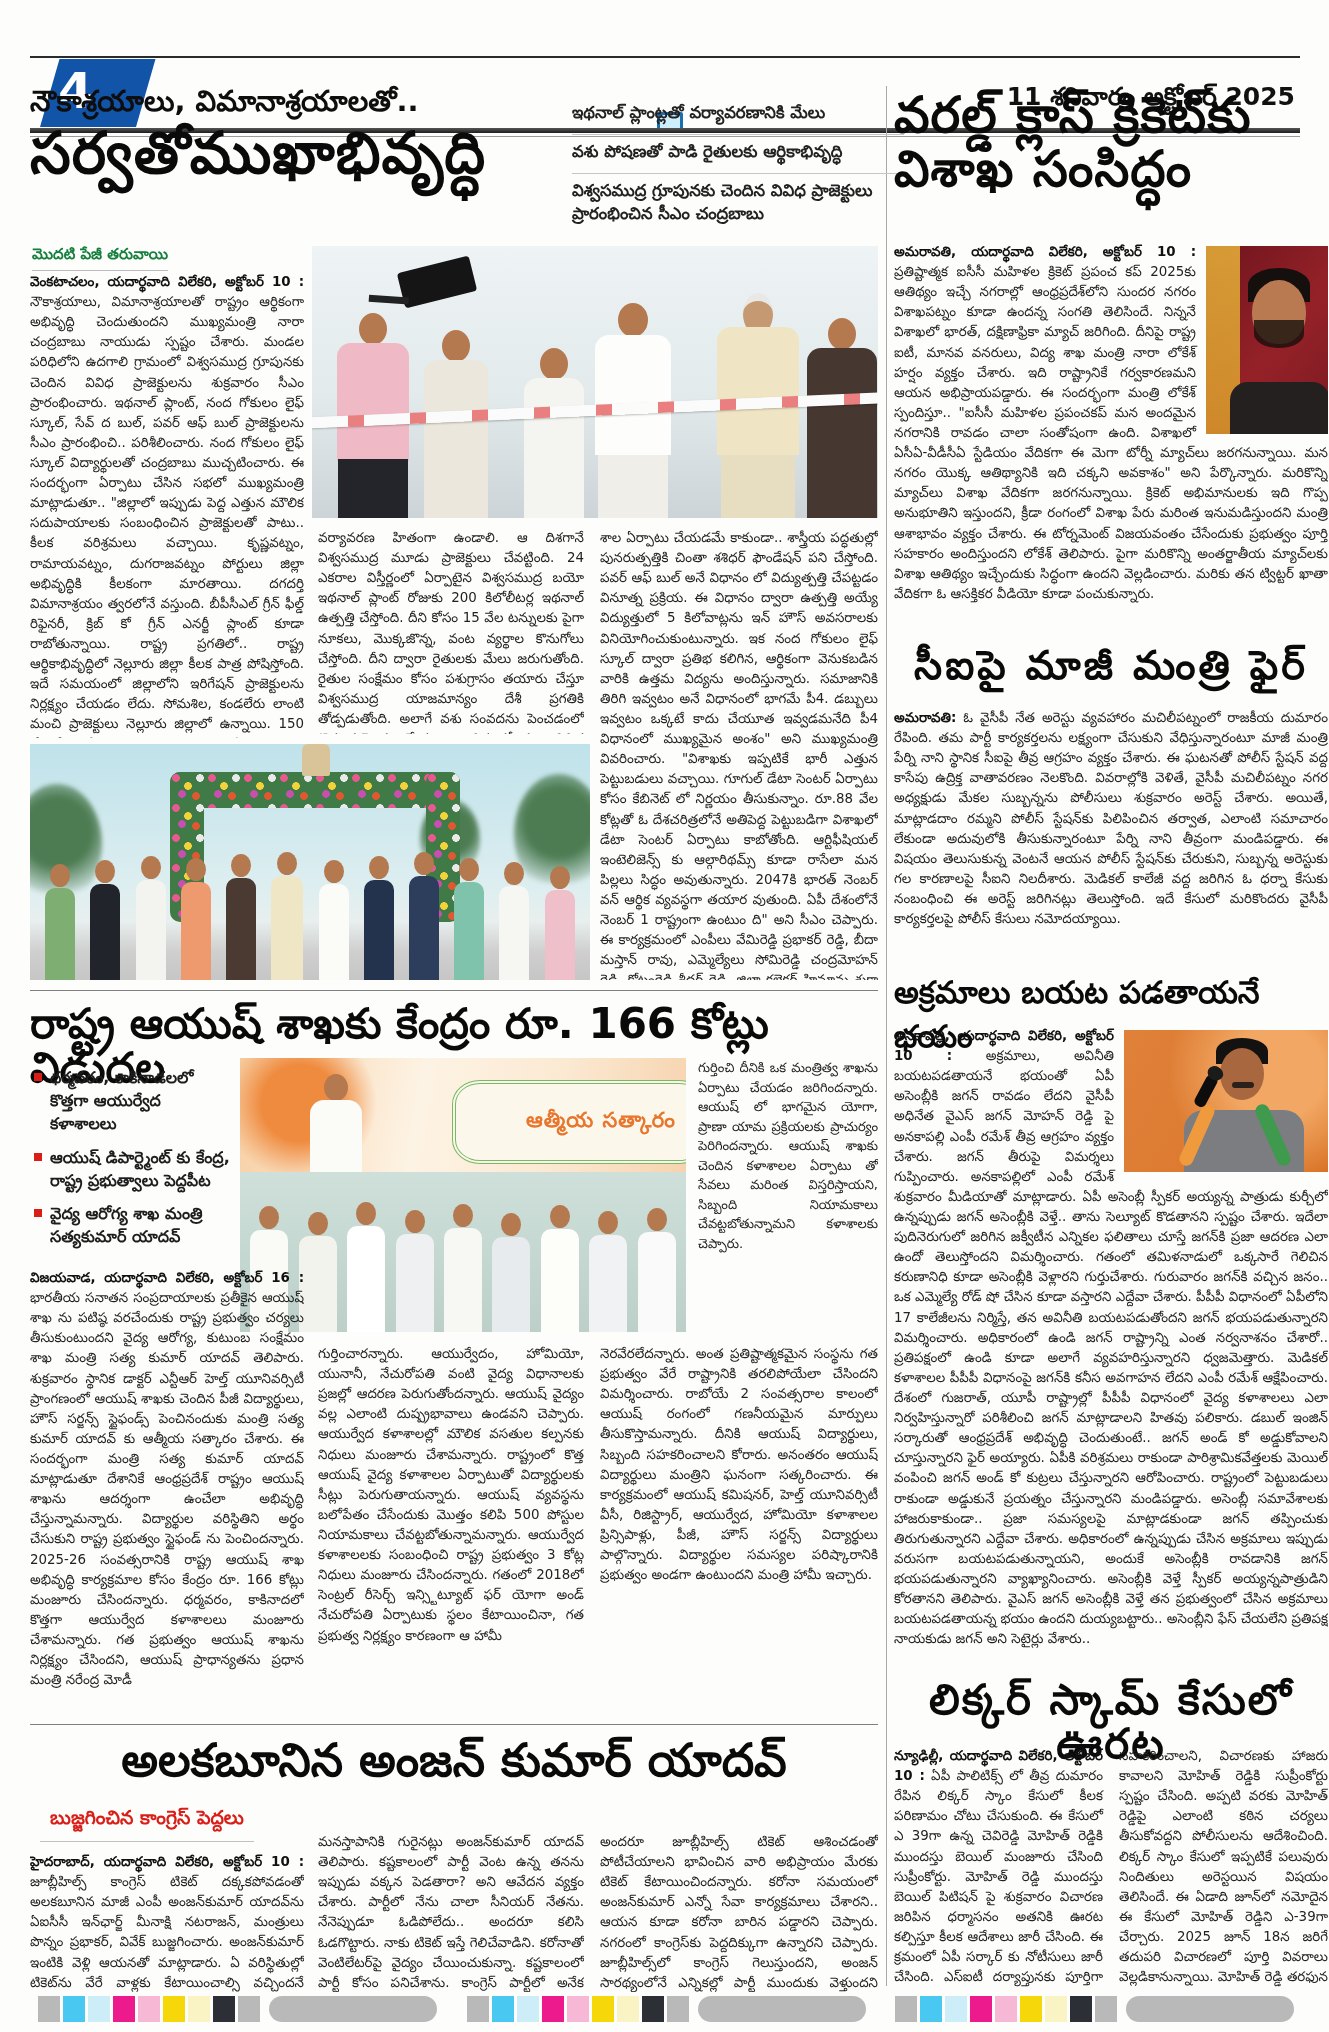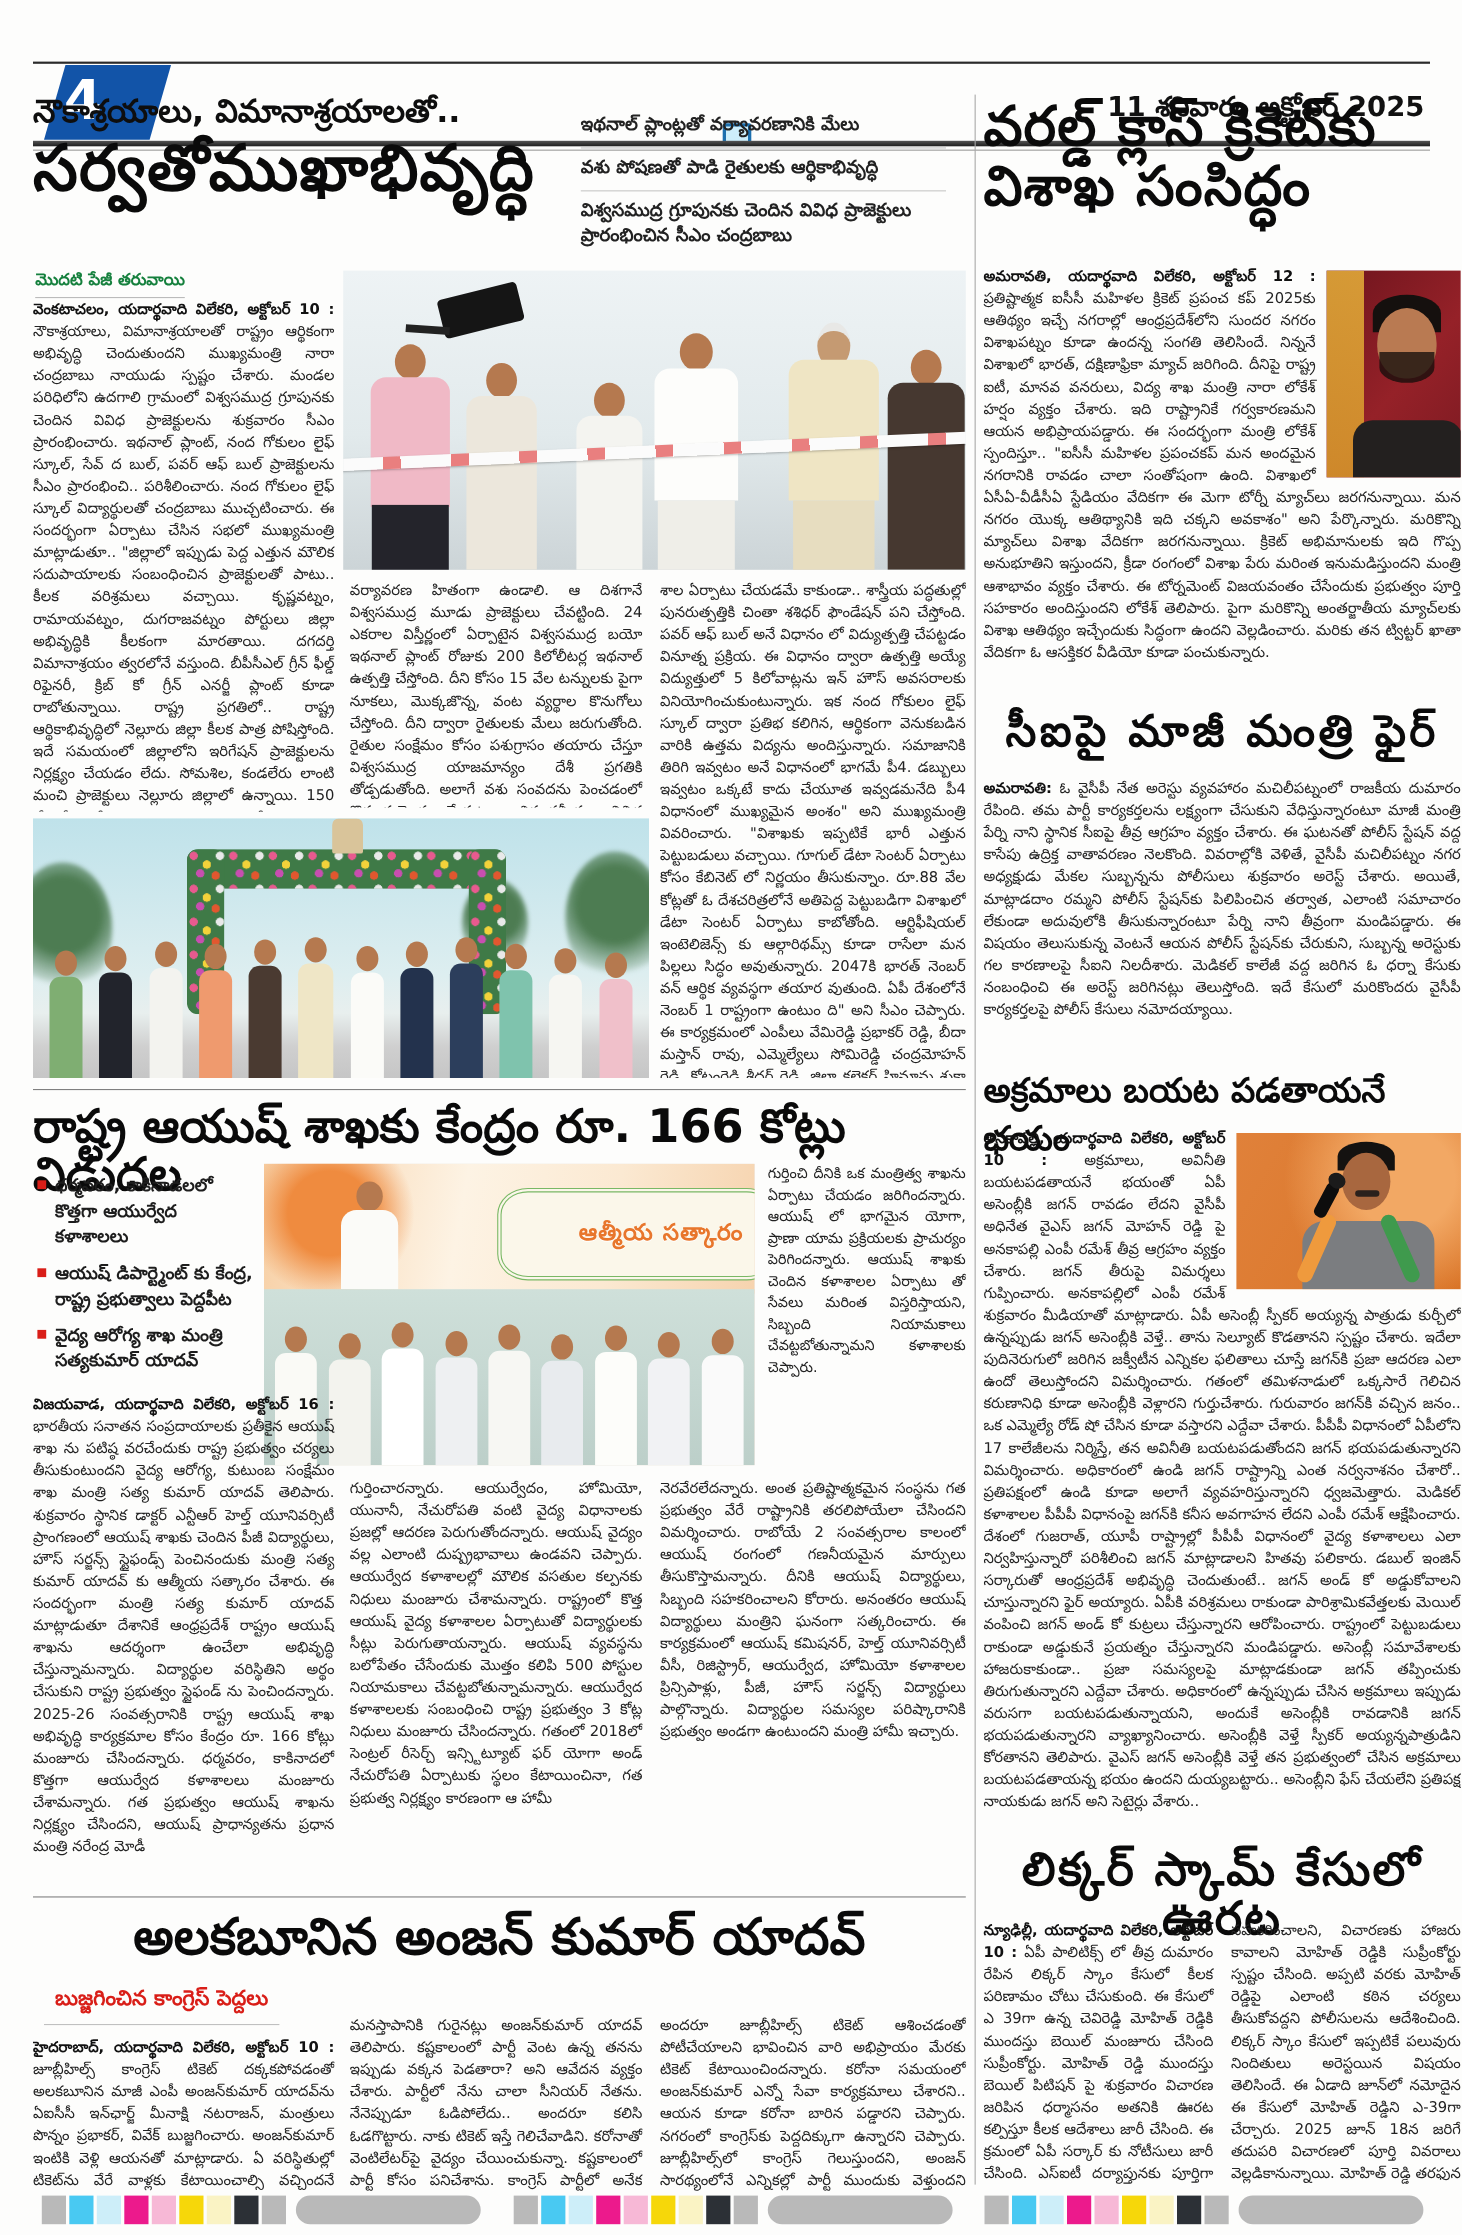--- a/index.html
+++ b/index.html
@@ -97,21 +97,21 @@
   <div class="abs masthead-box"></div>
   <div class="abs hdr-date">11 శనివారం అక్టోబర్ 2025</div>
   <div class="abs hdr-botline1"></div>
   <div class="abs hdr-botline2"></div>
 
   <div class="abs rule-v" style="left:886px;top:86px;height:1900px;"></div>
 
   <div class="abs kicker" style="left:30px;top:84px;">నౌకాశ్రయాలు, విమానాశ్రయాలతో..</div>
   <div class="abs headline-xl" style="left:30px;top:124px;">సర్వతోముఖాభివృద్ధి</div>
 
-  <div class="abs subhead-list" style="left:528px;top:96px;width:332px;">
+  <div class="abs subhead-list" style="left:572px;top:96px;width:332px;">
     <div class="sh">ఇథనాల్ ప్లాంట్లతో వర్యావరణానికి మేలు</div>
     <div class="sh">వశు పోషణతో పాడి రైతులకు ఆర్థికాభివృద్ధి</div>
     <div class="sh">విశ్వసముద్ర గ్రూపునకు చెందిన వివిధ ప్రాజెక్టులు ప్రారంభించిన సీఎం చంద్రబాబు</div>
   </div>
 
   <div class="abs" style="left:32px;top:244px;">
     <span class="cont-red">మొదటి పేజీ తరువాయి</span>
   </div>
 
   <div class="abs bodycol" style="left:30px;top:272px;width:274px;height:466px;">
@@ -236,21 +236,21 @@
   <div class="abs headline-xl" style="left:894px;top:88px;width:430px;font-size:50px;line-height:1.08;">వరల్డ్ క్లాస్ క్రికెట్‌కు విశాఖ సంసిద్ధం</div>
 
   <div class="abs bodycol" style="left:894px;top:242px;width:434px;height:398px;">
     <span class="float-photo photo p4" style="width:122px;height:188px;display:block;">
       <span class="p4-flag"></span>
       <span class="p4-hair"></span>
       <span class="p4-face"></span>
       <span class="p4-beard"></span>
       <span class="p4-body"></span>
     </span>
-    <b class="dateline">అమరావతి, యదార్థవాది విలేకరి, అక్టోబర్ 12 :</b>
+    <b class="dateline">అమరావతి, యదార్థవాది విలేకరి, అక్టోబర్ 10 :</b>
     <span>ప్రతిష్టాత్మక ఐసీసీ మహిళల క్రికెట్ ప్రపంచ కప్ 2025కు ఆతిథ్యం ఇచ్చే నగరాల్లో ఆంధ్రప్రదేశ్‌లోని సుందర నగరం విశాఖపట్నం కూడా ఉందన్న సంగతి తెలిసిందే. నిన్ననే విశాఖలో భారత్, దక్షిణాఫ్రికా మ్యాచ్ జరిగింది. దీనిపై రాష్ట్ర ఐటీ, మానవ వనరులు, విద్య శాఖ మంత్రి నారా లోకేశ్ హర్షం వ్యక్తం చేశారు. ఇది రాష్ట్రానికే గర్వకారణమని ఆయన అభిప్రాయపడ్డారు. ఈ సందర్భంగా మంత్రి లోకేశ్ స్పందిస్తూ.. "ఐసీసీ మహిళల ప్రపంచకప్ మన అందమైన నగరానికి రావడం చాలా సంతోషంగా ఉంది. విశాఖలో ఏసీఏ-వీడీసీఏ స్టేడియం వేదికగా ఈ మెగా టోర్నీ మ్యాచ్‌లు జరగనున్నాయి. మన నగరం యొక్క ఆతిథ్యానికి ఇది చక్కని అవకాశం" అని పేర్కొన్నారు. మరికొన్ని మ్యాచ్‌లు విశాఖ వేదికగా జరగనున్నాయి. క్రికెట్ అభిమానులకు ఇది గొప్ప అనుభూతిని ఇస్తుందని, క్రీడా రంగంలో విశాఖ పేరు మరింత ఇనుమడిస్తుందని మంత్రి ఆశాభావం వ్యక్తం చేశారు. ఈ టోర్నమెంట్ విజయవంతం చేసేందుకు ప్రభుత్వం పూర్తి సహకారం అందిస్తుందని లోకేశ్ తెలిపారు. పైగా మరికొన్ని అంతర్జాతీయ మ్యాచ్‌లకు విశాఖ ఆతిథ్యం ఇచ్చేందుకు సిద్ధంగా ఉందని వెల్లడించారు. మరికు తన ట్విట్టర్ ఖాతా వేదికగా ఓ ఆసక్తికర వీడియో కూడా పంచుకున్నారు.</span>
   </div>
 
   <div class="abs headline-lg" style="left:894px;top:644px;width:434px;text-align:center;font-size:40px;letter-spacing:3px;">సీఐపై మాజీ మంత్రి ఫైర్</div>
   <div class="abs bodycol" style="left:894px;top:708px;width:434px;height:260px;">
     <b class="dateline">అమరావతి:</b>
     <span>ఓ వైసీపీ నేత అరెస్టు వ్యవహారం మచిలీపట్నంలో రాజకీయ దుమారం రేపింది. తమ పార్టీ కార్యకర్తలను లక్ష్యంగా చేసుకుని వేధిస్తున్నారంటూ మాజీ మంత్రి పేర్ని నాని స్థానిక సీఐపై తీవ్ర ఆగ్రహం వ్యక్తం చేశారు. ఈ ఘటనతో పోలీస్ స్టేషన్ వద్ద కాసేపు ఉద్రిక్త వాతావరణం నెలకొంది. వివరాల్లోకి వెళితే, వైసీపీ మచిలీపట్నం నగర అధ్యక్షుడు మేకల సుబ్బన్నను పోలీసులు శుక్రవారం అరెస్ట్ చేశారు. అయితే, మాట్లాడదాం రమ్మని పోలీస్ స్టేషన్‌కు పిలిపించిన తర్వాత, ఎలాంటి సమాచారం లేకుండా అదువులోకి తీసుకున్నారంటూ పేర్ని నాని తీవ్రంగా మండిపడ్డారు. ఈ విషయం తెలుసుకున్న వెంటనే ఆయన పోలీస్ స్టేషన్‌కు చేరుకుని, సుబ్బన్న అరెస్టుకు గల కారణాలపై సీఐని నిలదీశారు. మెడికల్ కాలేజీ వద్ద జరిగిన ఓ ధర్నా కేసుకు నంబంధించి ఈ అరెస్ట్ జరిగినట్లు తెలుస్తోంది. ఇదే కేసులో మరికొందరు వైసీపీ కార్యకర్తలపై పోలీస్ కేసులు నమోదయ్యాయి.</span>
   </div>
 
   <div class="abs headline-md" style="left:894px;top:974px;width:434px;font-size:31px;">అక్రమాలు బయట పడతాయనే భయం</div>

